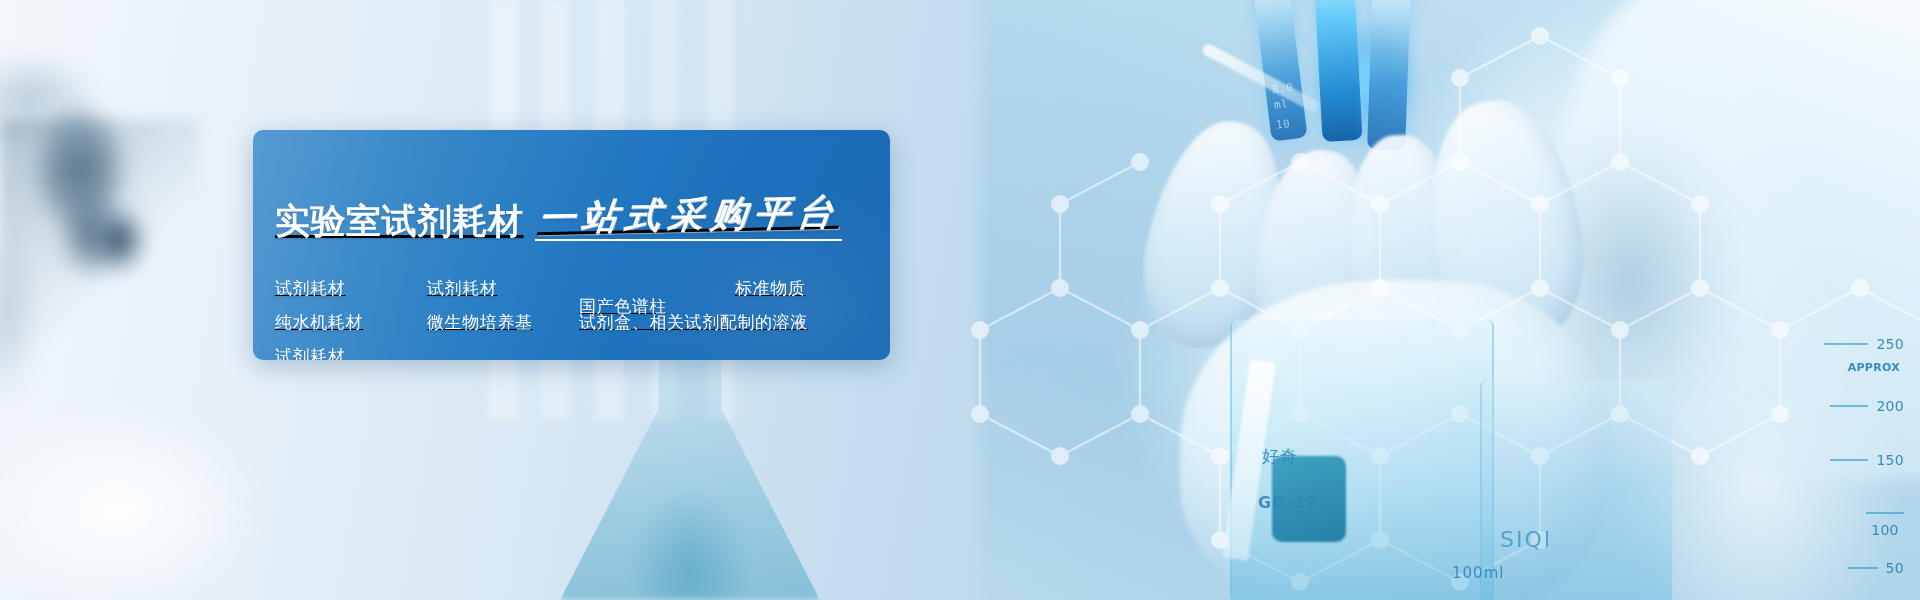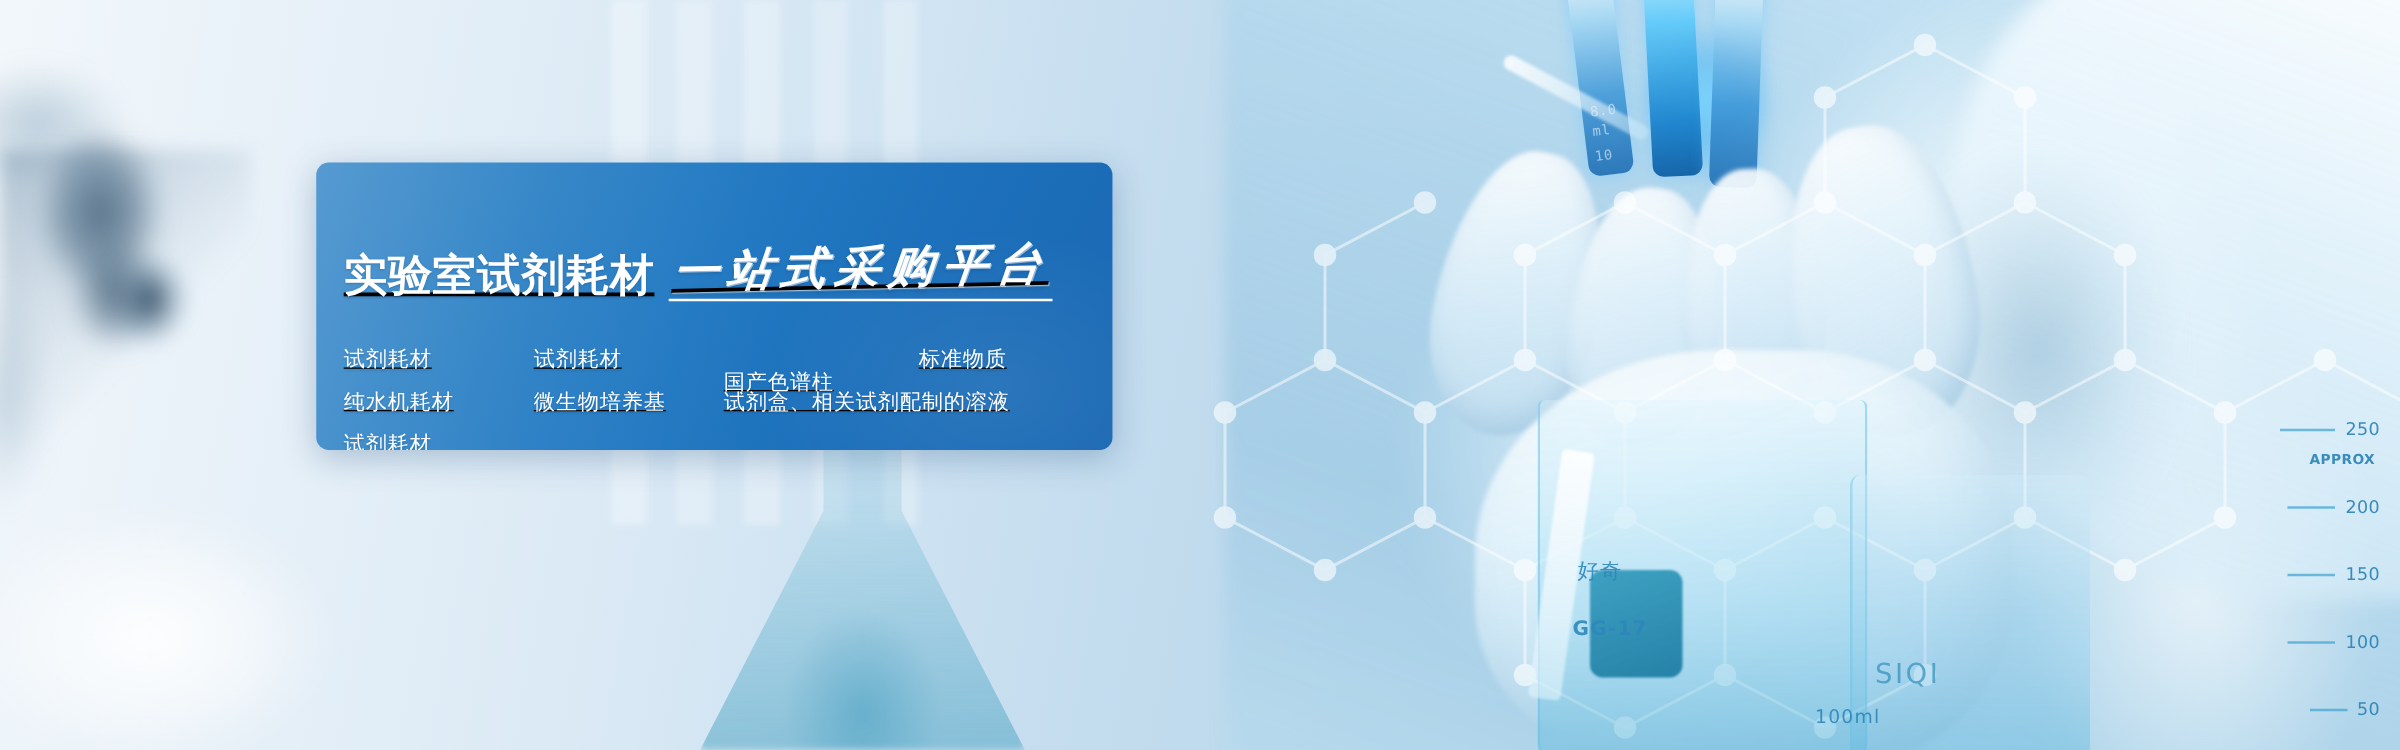--- a/index.html
+++ b/index.html
@@ -330,21 +330,21 @@
       <span class="grad-num" style="font-size:11px;font-weight:bold;">APPROX</span>
     </div>
     <div class="grad-row" style="bottom:186px;">
       <span class="grad-line" style="width:38px;"></span>
       <span class="grad-num">200</span>
     </div>
     <div class="grad-row" style="bottom:132px;">
       <span class="grad-line" style="width:38px;"></span>
       <span class="grad-num">150</span>
     </div>
-    <div class="grad-row" style="bottom:78px;">
+    <div class="grad-row" style="bottom:62px;flex-direction:column;">
       <span class="grad-line" style="width:38px;"></span>
       <span class="grad-num">100</span>
     </div>
     <div class="grad-row" style="bottom:24px;margin-top:44px;">
       <span class="grad-line" style="width:30px;"></span>
       <span class="grad-num">50</span>
     </div>
   </div>
 
   <div class="beaker-text" style="left:1262px;bottom:132px;font-size:17px;text-align:center;">好奇</div>

